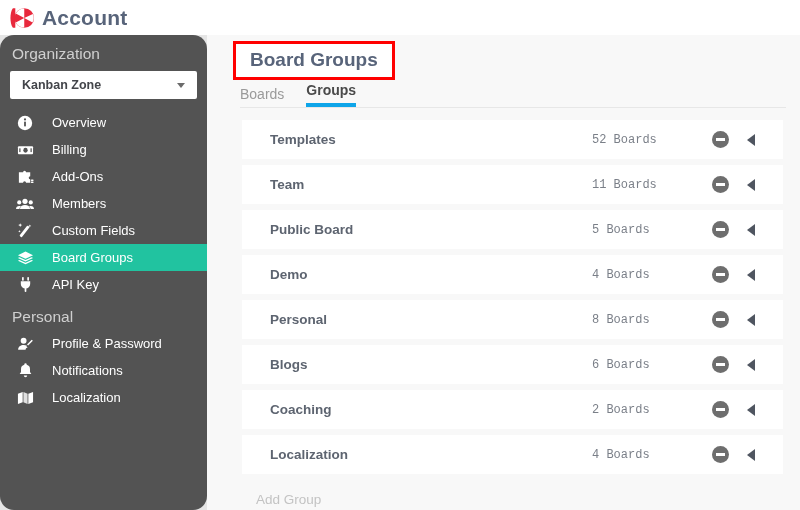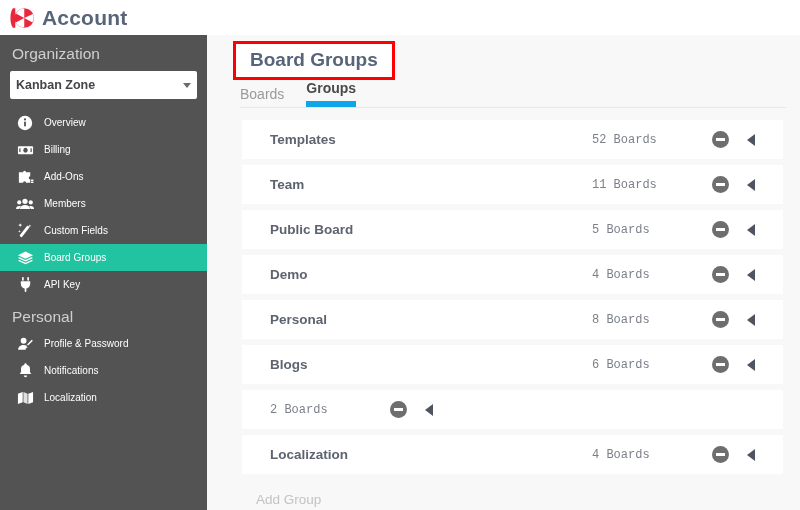--- a/index.html
+++ b/index.html
@@ -18,37 +18,38 @@
   }
   .logo { width: 26px; height: 26px; flex: 0 0 26px; margin-right: 8px; }
   .app-title {
     font-size: 21px; font-weight: bold; color: #58647a; letter-spacing: .2px;
   }
 
   
   .sidebar {
     position: absolute; left: 0; top: 35px; width: 207px; height: 475px;
     background: #535353;
+    border-radius: 14px;
   }
   .side-section {
     color: #cfcfcf; font-size: 15.5px; padding: 10px 0 4px 12px; font-weight: normal;
   }
   .org-select {
     margin: 4px 10px 10px 10px; height: 28px; background: #ffffff;
     border-radius: 2px; display: flex; align-items: center;
-    padding: 0 6px; justify-content: space-between;
+    padding: 0 12px; justify-content: space-between;
   }
   .org-select .label { font-size: 12.5px; font-weight: bold; color: #43454a; }
   .caret-down {
     width: 0; height: 0; border-left: 4px solid transparent;
     border-right: 4px solid transparent; border-top: 5px solid #6b6b6b;
   }
   .nav-item {
     display: flex; align-items: center; height: 27px; padding-left: 16px;
-    color: #ffffff; font-size: 10px; gap: 10px;
+    color: #ffffff; font-size: 13px; gap: 18px;
   }
   .nav-item.active { background: #21c3a0; }
   .nav-icon { width: 18px; height: 18px; flex: 0 0 18px;
               display: flex; align-items: center; justify-content: center; }
   .nav-icon svg { display: block; }
 
   
   .main { position: absolute; left: 207px; top: 35px; width: 593px; height: 475px;
           background: #f8f8f8; }
   .title-wrap { position: absolute; left: 26px; top: 6px; }
@@ -56,26 +57,26 @@
     display: inline-block; font-size: 19px; font-weight: bold; color: #58647a;
     background: #ffffff; border: 3px solid #ff0000; padding: 5px 14px 6px 14px;
   }
   .tabs {
     position: absolute; left: 33px; top: 47px; width: 546px; height: 26px;
     display: flex; align-items: flex-end; gap: 22px;
     border-bottom: 1px solid #e7e7e7;
     text-align: center;
   }
   .tab { font-size: 14px; color: #9a9a9a; padding-bottom: 5px; }
-  .tab.active { color: #4a4a4a; font-weight: bold; border-bottom: 6px solid #0ea5e9; }
+  .tab.active { color: #4a4a4a; font-weight: bold; border-bottom: 4px solid #0ea5e9; }
 
   .list { position: absolute; left: 35px; top: 85px; width: 541px; }
   .row {
     height: 39px; background: #ffffff; margin-bottom: 6px;
-    display: flex; align-items: center; padding: 0 0 0 28px;
+    display: flex; align-items: center; padding: 0 0 0 28px; justify-content: space-between;
   }
   .row-name { font-size: 13.5px; font-weight: bold; color: #5d6470; flex: 1 1 auto; }
   .row-count { font-size: 12px; color: #7a7f88; width: 120px; text-align: left; font-family: Liberation Mono, monospace; }
   .row-actions { display: flex; align-items: center; gap: 18px; padding-right: 28px; }
   .minus-circle {
     width: 17px; height: 17px; border-radius: 50%; background: #6e6e6e;
     display: flex; align-items: center; justify-content: center;
   }
   .minus-circle i { display: block; width: 9px; height: 2.5px; background: #ffffff; }
   .tri-left {
@@ -302,20 +303,21 @@
         <span class="row-count">6 Boards</span>
         <span class="row-actions">
           <span class="minus-circle">
               <i></i>
             </span>
           <span class="tri-left"></span>
         </span>
       </div>
 
       <div class="row">
+        <span class="row-name">Coaching</span>
         <span class="row-count">2 Boards</span>
         <span class="row-actions">
           <span class="minus-circle">
               <i></i>
             </span>
           <span class="tri-left"></span>
         </span>
       </div>
 
       <div class="row">

